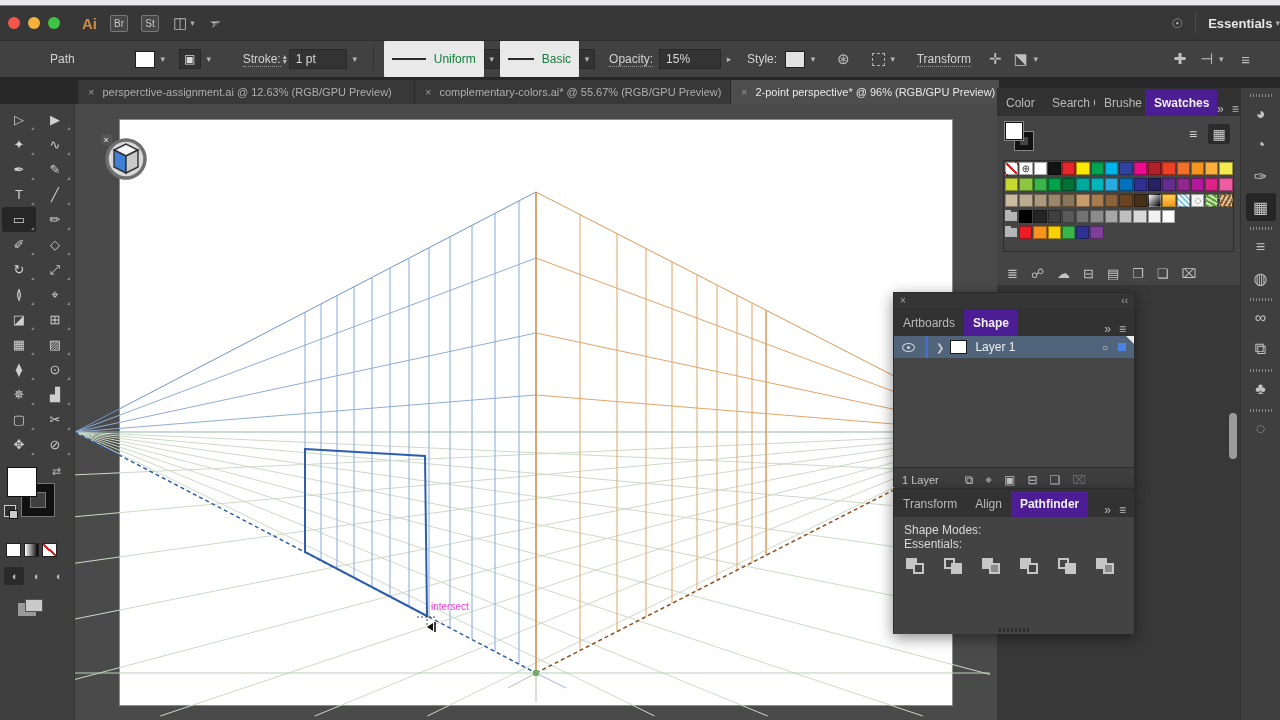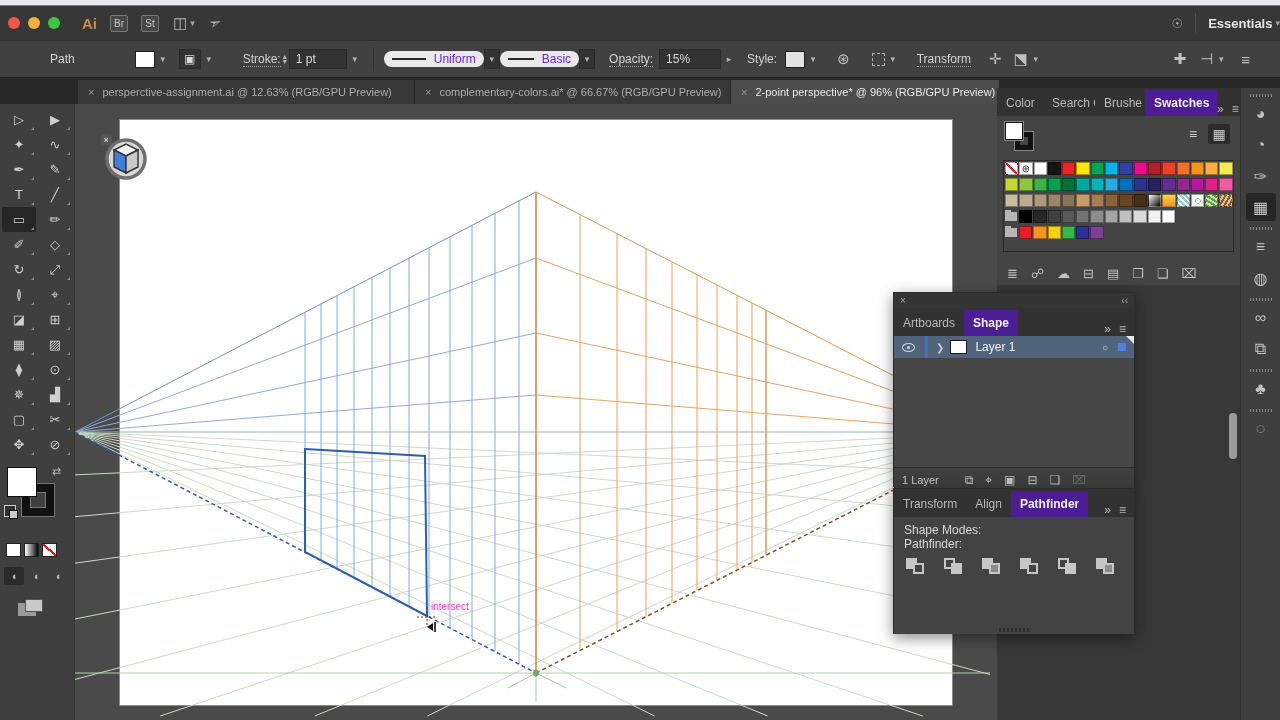--- a/index.html
+++ b/index.html
@@ -33,22 +33,22 @@
     border-top:1px solid #2e2e2e; border-bottom:1px solid #262626;
     display:flex; align-items:center; color:#cfcfcf; font-size:12px; }
   .cb-label { color:#d3d3d3; }
   .cb-link { border-bottom:1px dotted #9a9a9a; }
   .cb-swatch { width:20px; height:17px; background:#fff; border:1px solid #1f1f1f; }
   .cb-dd { display:flex; align-items:center; }
   .cb-chevbox { width:16px; height:19px; display:flex; align-items:center; justify-content:center;
     color:#b5b5b5; font-size:9px; }
   .cb-field { background:#333; border:1px solid #2a2a2a; height:20px; display:flex; align-items:center;
     padding:0 6px; color:#d9d9d9; }
-  .pill { background:#e9e9e9; color:#6d28d9; height:16px; display:flex; align-items:center;
-    padding:0 8px; border-radius:10px; }
+  .pill { background:#e9e9e9; color:#15803d; height:36px; display:flex; align-items:center;
+    padding:0 8px; border-radius:1px; }
   .pill .ln { width:34px; height:2px; background:#2a2a2a; margin-right:8px; }
   .stepper { display:flex; flex-direction:column; line-height:5px; font-size:8px; color:#bbb; margin:0 2px; }
   .cb-icon { color:#c0c0c0; font-size:15px; }
   .marquee { width:13px; height:13px; border:1px dashed #b5b5b5; }
   .cb-div { width:1px; height:24px; background:#323232; margin:0 10px; }
 
   
   #tabbar { left:0; top:78px; width:1280px; height:26px; background:#282828; display:flex; align-items:flex-end; padding-left:78px; }
   .doctab { height:24px; display:flex; align-items:center; padding:0 10px; margin-right:1px;
     background:#383838; color:#aeaeae; font-size:11px; white-space:nowrap; overflow:hidden; flex:none; }
@@ -228,21 +228,21 @@
     <span class="cb-icon" style="margin-left:12px;margin-right:10px">≡</span>
   </div>
 
   <div id="tabbar" class="abs">
       <div class="doctab" style="width: 336px;">
         <span class="x">×</span>
         <span>persperctive-assignment.ai @ 12.63% (RGB/GPU Preview)</span>
       </div>
       <div class="doctab" style="width: 315px;">
         <span class="x">×</span>
-        <span>complementary-colors.ai* @ 66.67% (RGB/GPU Preview)</span>
+        <span>complementary-colors.ai* @ 55.67% (RGB/GPU Preview)</span>
       </div>
       <div class="doctab active" style="width: 268px;">
         <span class="x">×</span>
         <span>2-point perspective* @ 96% (RGB/GPU Preview)</span>
       </div>
     </div>
 
   <div id="toolbox" class="abs">
     <div id="tool-grid" style="padding-top:3px">
         <div class="tool-row">
@@ -571,21 +571,21 @@
         <span class="ptab">Transform</span>
         <span class="ptab">Align</span>
         <span class="ptab active">Pathfinder</span>
         <span class="ptab-right">
           <span>»</span>
           <span>≡</span>
         </span>
       </div>
     <div id="pf-body">
       <div>Shape Modes:</div>
-      <div>Pathfinder:</div>
+      <div>Essentials:</div>
       <div class="pf-row" id="pathfinders-row">
           <span class="pfico ">
             <span class="a"></span>
             <span class="b"></span>
           </span>
           <span class="pfico v2">
             <span class="a"></span>
             <span class="b"></span>
           </span>
           <span class="pfico v3">

